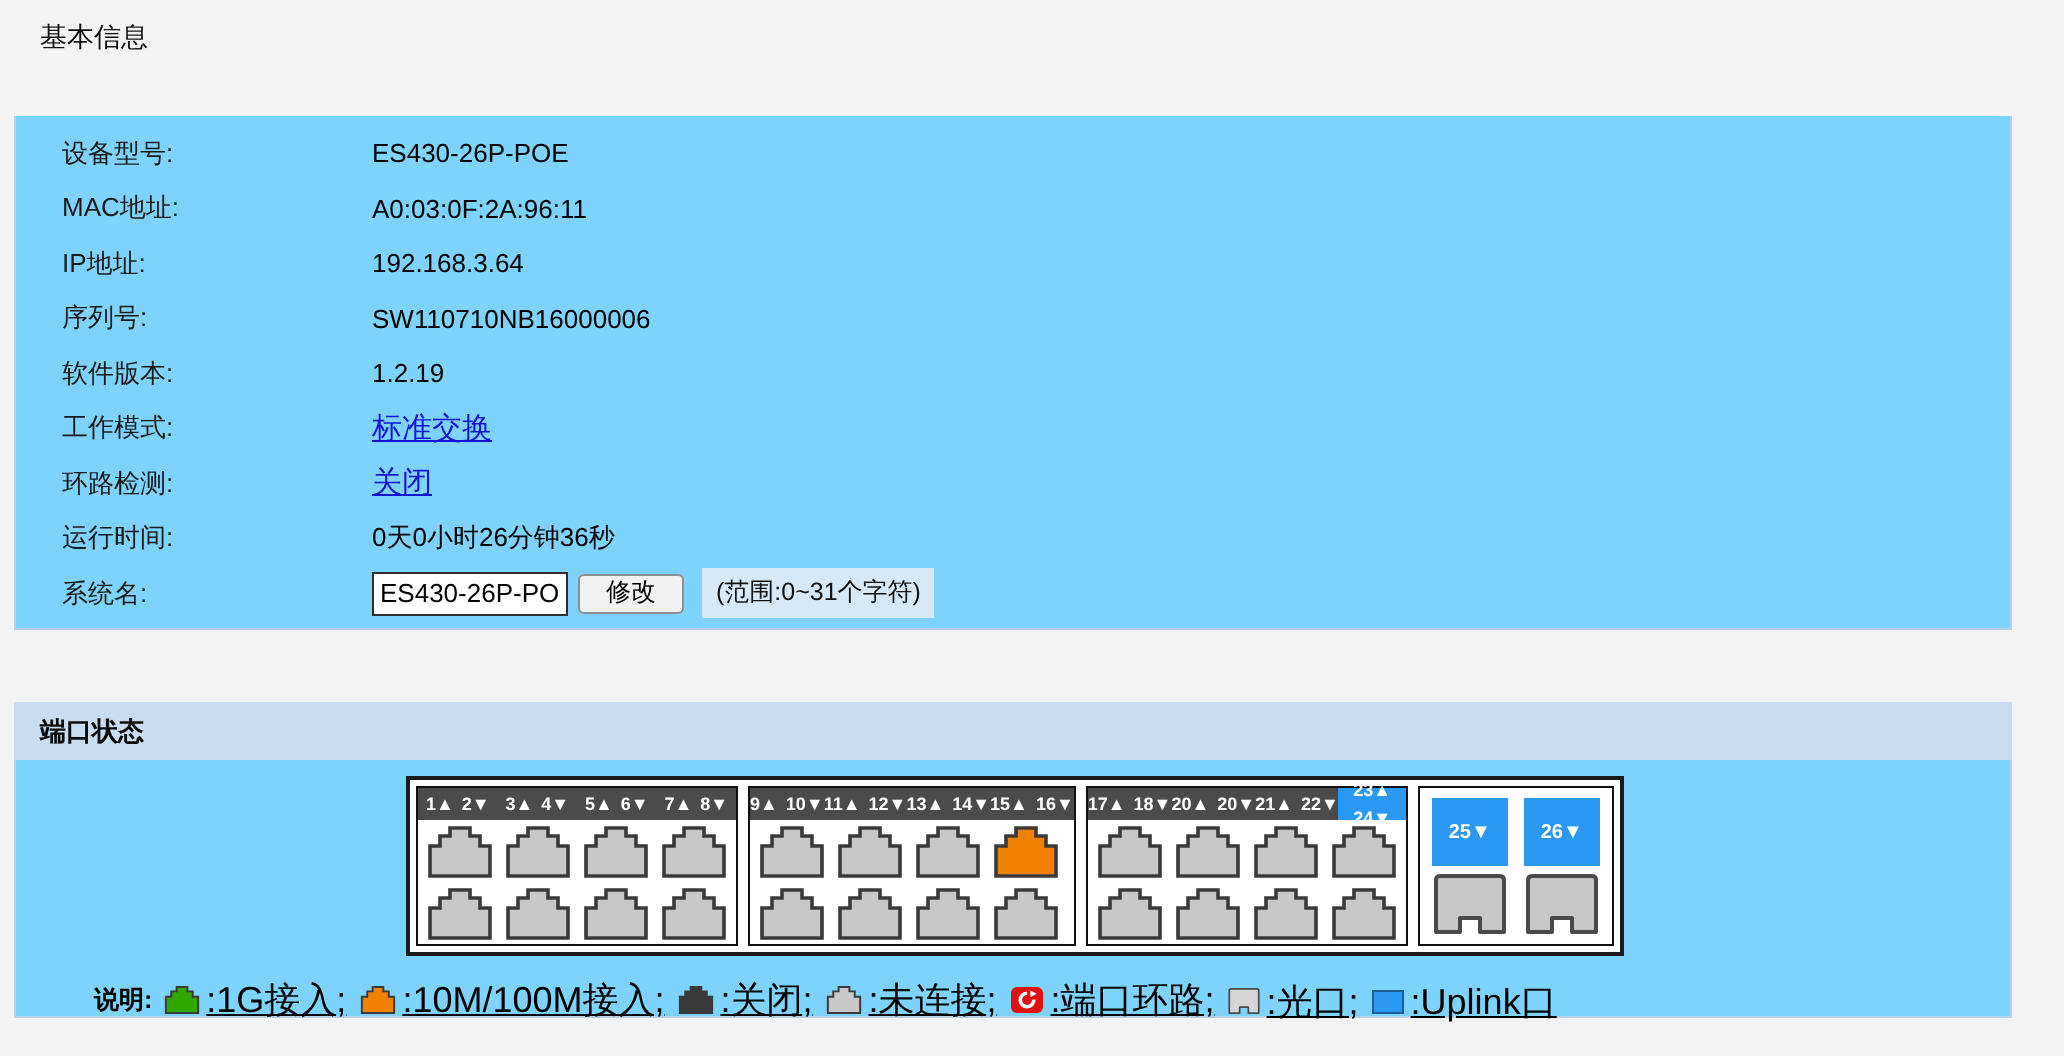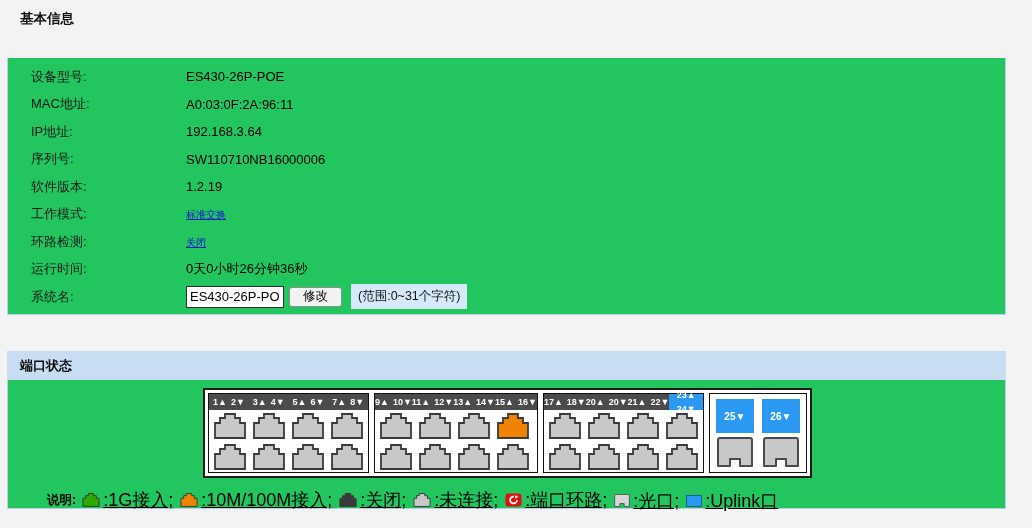--- a/index.html
+++ b/index.html
@@ -6,42 +6,42 @@
   html,body { width:1032px; height:528px; }
   body {
     background:#f3f3f3;
     font-family:"Liberation Sans","DejaVu Sans",sans-serif;
     color:#000;
     position:relative;
     overflow:hidden;
   }
   .page-title {
     position:absolute; left:20px; top:10px;
-    font-size:13.5px; font-weight:bold; color:#111;
+    font-size:13.5px; font-weight:normal; color:#111;
   }
   .panel { position:absolute; left:7px; width:999px; }
   .panel-device { top:58px; }
   .panel-ports  { top:351px; }
   .panel-header {
     height:29px; line-height:29px;
     background:#c9ddf2;
     font-size:13px; font-weight:bold; color:#0a0a0a;
     padding-left:13px;
   }
   .panel-body {
-    background:#22c55e;
+    background:#7dd3fc;
     border:1px solid #b6d0e8; border-top:none;
   }
   .panel-device .panel-body { height:257px; padding-top:5px; }
   .panel-ports  .panel-body { height:129px; }
 
   .info-row { height:27.5px; display:flex; align-items:center; padding-left:23px; }
   .row-label { width:155px; font-size:13px; color:#1a1a1a; }
   .row-value { font-size:13px; color:#000; }
-  .row-link  { font-size:10px; color:#1414d6; text-decoration:underline; cursor:pointer; }
+  .row-link  { font-size:15px; color:#1414d6; text-decoration:underline; cursor:pointer; }
 
   .sys-input {
     width:98px; height:22px;
     border:1px solid #2e2e2e; background:#fff;
     font-size:13px; padding:1px 3px;
     font-family:"Liberation Sans","DejaVu Sans",sans-serif;
   }
   .modify-btn {
     margin-left:5px; height:20px; padding:0 13px;
     font-size:12.5px; color:#000;

